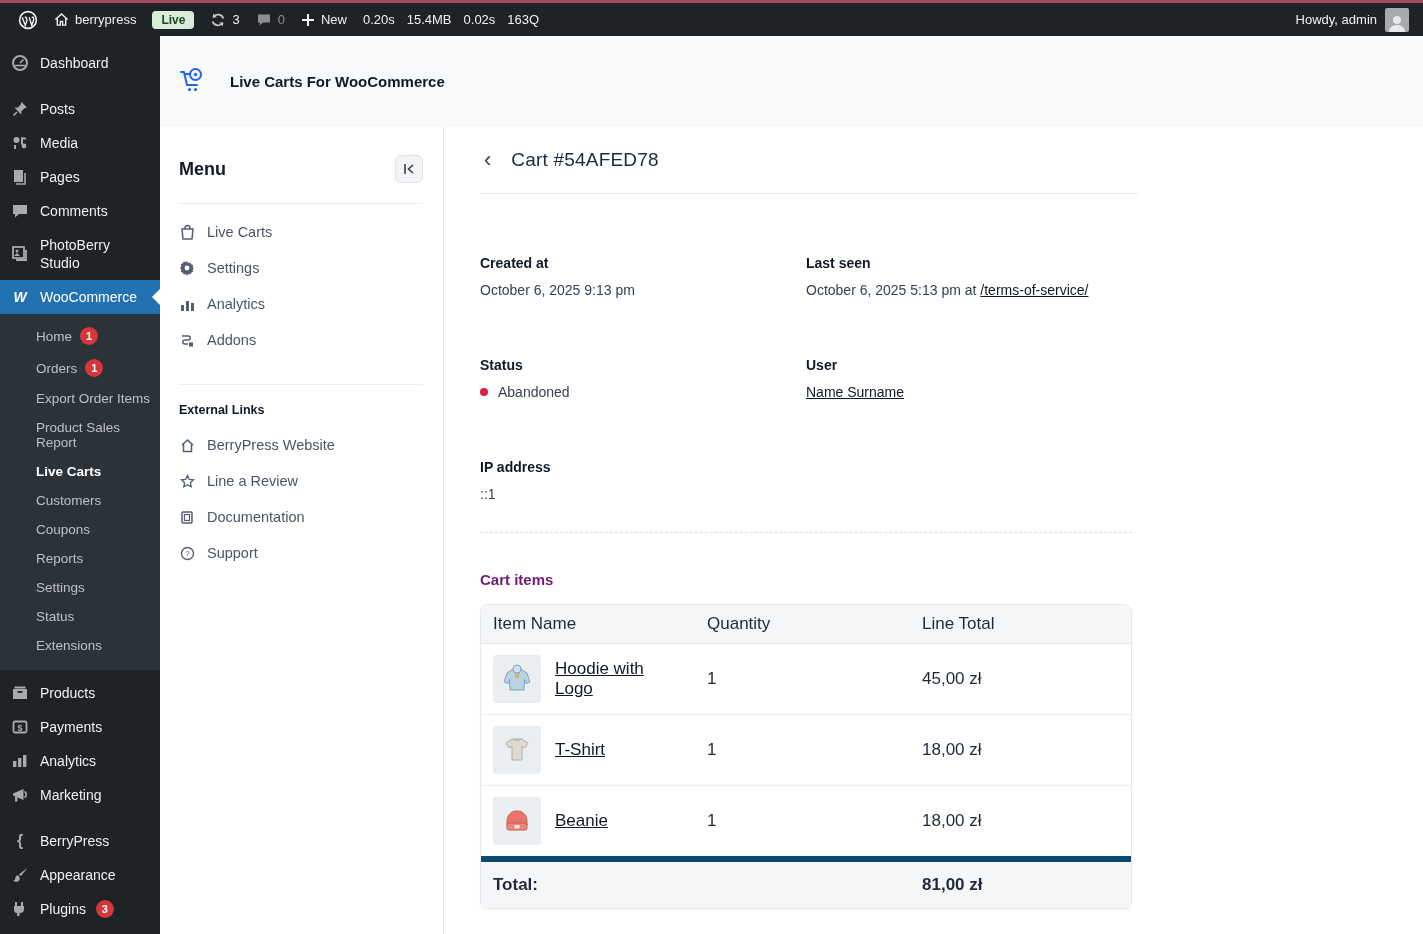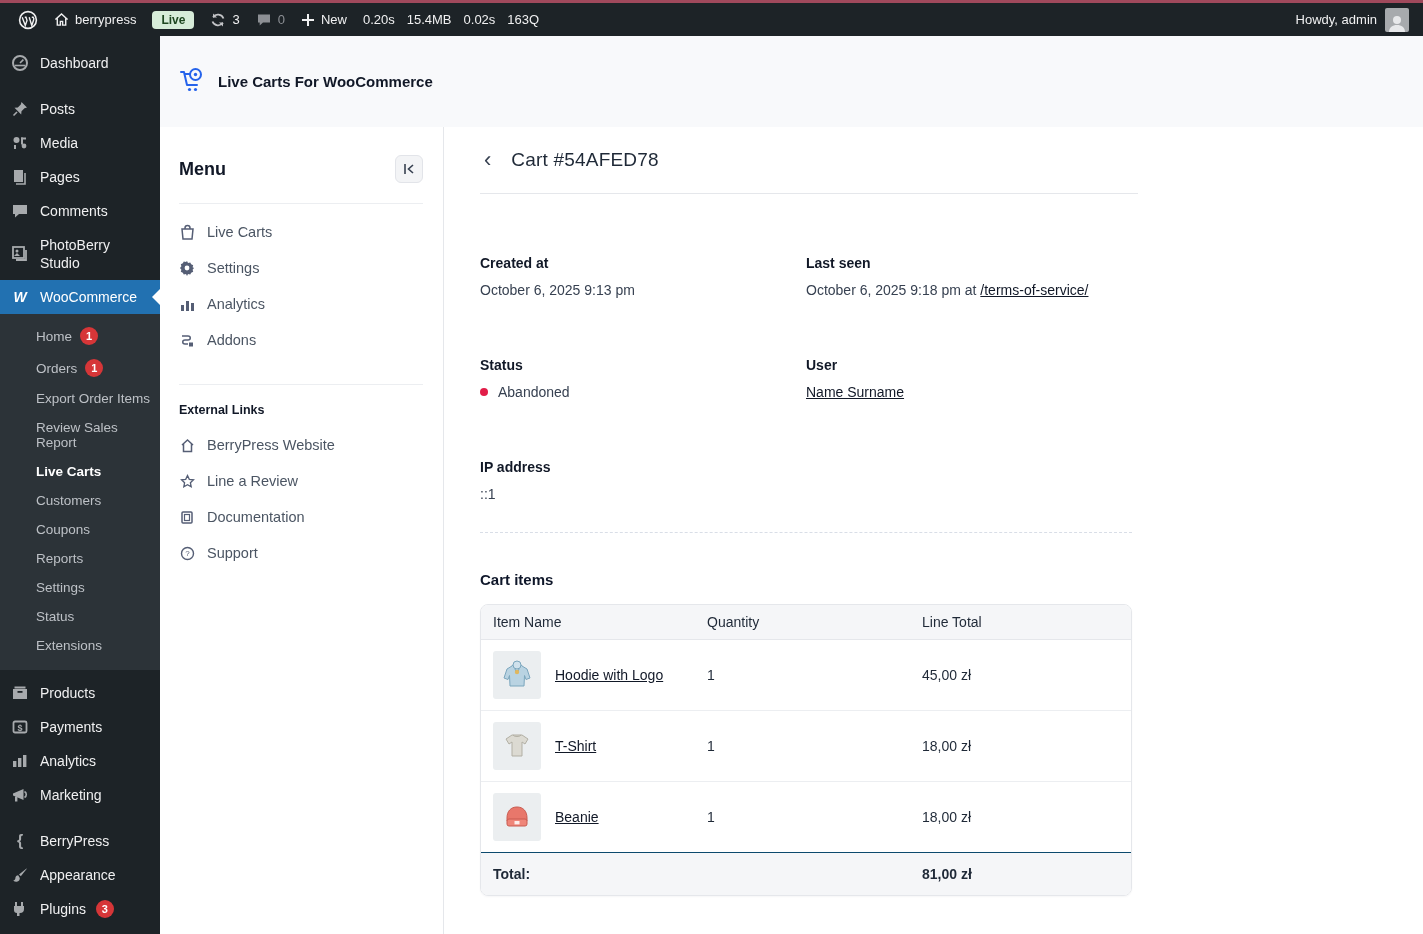--- a/index.html
+++ b/index.html
@@ -37,21 +37,21 @@
   .sub-item { display:flex; align-items:center; gap:8px; padding:7px 8px 7px 36px;
     color:#bdc1c6; font-size:13.5px; cursor:pointer; }
   .sub-item.active { color:#fff; font-weight:bold; }
   .badge { background:#d63638; color:#fff; border-radius:50%; min-width:18px; height:18px;
     font-size:11px; display:inline-flex; align-items:center; justify-content:center;
     padding:0 4px; font-weight:bold; }
 
   
   .rightcol { flex:1; display:flex; flex-direction:column; min-width:0; }
   .plugin-header { height:91px; background:#f8f9fb; display:flex; align-items:center;
-    padding-left:18px; gap:10px; flex:none; }
+    padding-left:18px; gap:22px; flex:none; }
   .plugin-title { font-size:15px; font-weight:bold; color:#111827; }
 
   .workspace { flex:1; display:flex; min-height:0; }
 
   
   .menu-panel { width:284px; flex:none; border-right:1px solid #e5e7eb; padding:28px 20px 0 19px; }
   .menu-head { display:flex; align-items:center; justify-content:space-between; }
   .menu-head h2 { font-size:18px; color:#111827; }
   .collapse-btn { width:28px; height:28px; background:#f3f4f6; border:1px solid #e2e4e9;
     border-radius:6px; display:flex; align-items:center; justify-content:center; cursor:pointer;
@@ -71,23 +71,23 @@
 
   .fields { width:658px; margin-top:28px; display:grid; grid-template-columns:326px 1fr;
     row-gap:26px; font-size:14px; color:#374151; }
   .field .lbl { font-weight:bold; color:#111827; margin-bottom:11px;margin-top:33px; }
   .field a, .content-link { color:#111827; text-decoration:underline; cursor:pointer; }
   .status-line { display:flex; align-items:center; gap:10px; }
   .dot { width:8px; height:8px; border-radius:50%; background:#e11d48; }
 
   .dashed { border-top:1px dashed #d9dee7; width:652px; margin:30px 0 0 0; }
 
-  .ci-head { font-size:15px; font-weight:bold; color:#0f172a; margin:38px 0 16px 0; }
+  .ci-head { font-size:15px; font-weight:bold; color:#701a75; margin:38px 0 16px 0; }
   .table { width:652px; border:1px solid #e5e7eb; border-radius:8px; overflow:hidden;
-    font-size:14px; color:#1f2937; box-shadow:0 1px 2px rgba(16,24,40,.04); }
+    font-size:17px; color:#1f2937; box-shadow:0 1px 2px rgba(16,24,40,.04); }
   .trow { display:grid; grid-template-columns:214px 215px 1fr; align-items:center; }
   .thead { background:#f5f6f8; border-bottom:1px solid #e5e7eb; }
   .thead > div { padding:9px 12px; color:#1f2937; }
   .itemrow { border-bottom:1px solid #eceef1; }
   .itemrow > div { padding:11px 12px; }
   .namecell { display:flex; align-items:center; gap:14px; }
   .thumb { width:48px; height:48px; background:#ebeef0; border-radius:3px; flex:none;
     display:flex; align-items:center; justify-content:center; }
   .totalrow { background:#f5f6f8; }
   .totalrow > div { padding:13px 12px; font-weight:bold; }
@@ -241,21 +241,21 @@
         <span class="badge">1</span>
       </div>
       <div class="sub-item">
         <span>Orders</span>
         <span class="badge">1</span>
       </div>
       <div class="sub-item">
           <span>Export Order Items</span>
         </div>
       <div class="sub-item">
-          <span>Review Sales Report</span>
+          <span>Product Sales Report</span>
         </div>
       <div class="sub-item active">
           <span>Live Carts</span>
         </div>
       <div class="sub-item">
           <span>Customers</span>
         </div>
       <div class="sub-item">
           <span>Coupons</span>
         </div>
@@ -453,21 +453,21 @@
         </div>
         <div class="title-divider"></div>
 
         <div class="fields">
           <div class="field">
             <div class="lbl">Created at</div>
             <div>October 6, 2025 9:13 pm</div>
           </div>
           <div class="field">
             <div class="lbl">Last seen</div>
-            <div><span>October 6, 2025 9:18 pm at</span>
+            <div><span>October 6, 2025 5:13 pm at</span>
               <a class="content-link">/terms-of-service/</a></div>
           </div>
           <div class="field">
             <div class="lbl">Status</div>
             <div class="status-line">
               <span class="dot"></span>
               <span>Abandoned</span>
             </div>
           </div>
           <div class="field">
@@ -529,21 +529,21 @@
                     <rect x="7" y="19" width="20" height="7" rx="2" fill="#ef8579" stroke="#c95b50"></rect>
                     <rect x="14.5" y="21" width="5" height="3.4" fill="#fff" opacity=".85"></rect>
                   </svg>
               </span>
               <a class="content-link">Beanie</a>
             </div>
             <div>1</div>
             <div>18,00 zł</div>
           </div>
 
-          <div class="trow totalrow" style="border-top:1px solid #0c4a6e">
+          <div class="trow totalrow" style="border-top:6px solid #0c4a6e">
             <div>Total:</div>
             <div></div>
             <div>81,00 zł</div>
           </div>
         </div>
 
         <button class="back-btn">
           <span class="chev">‹</span>
           <span>Back to carts list</span>
         </button>

